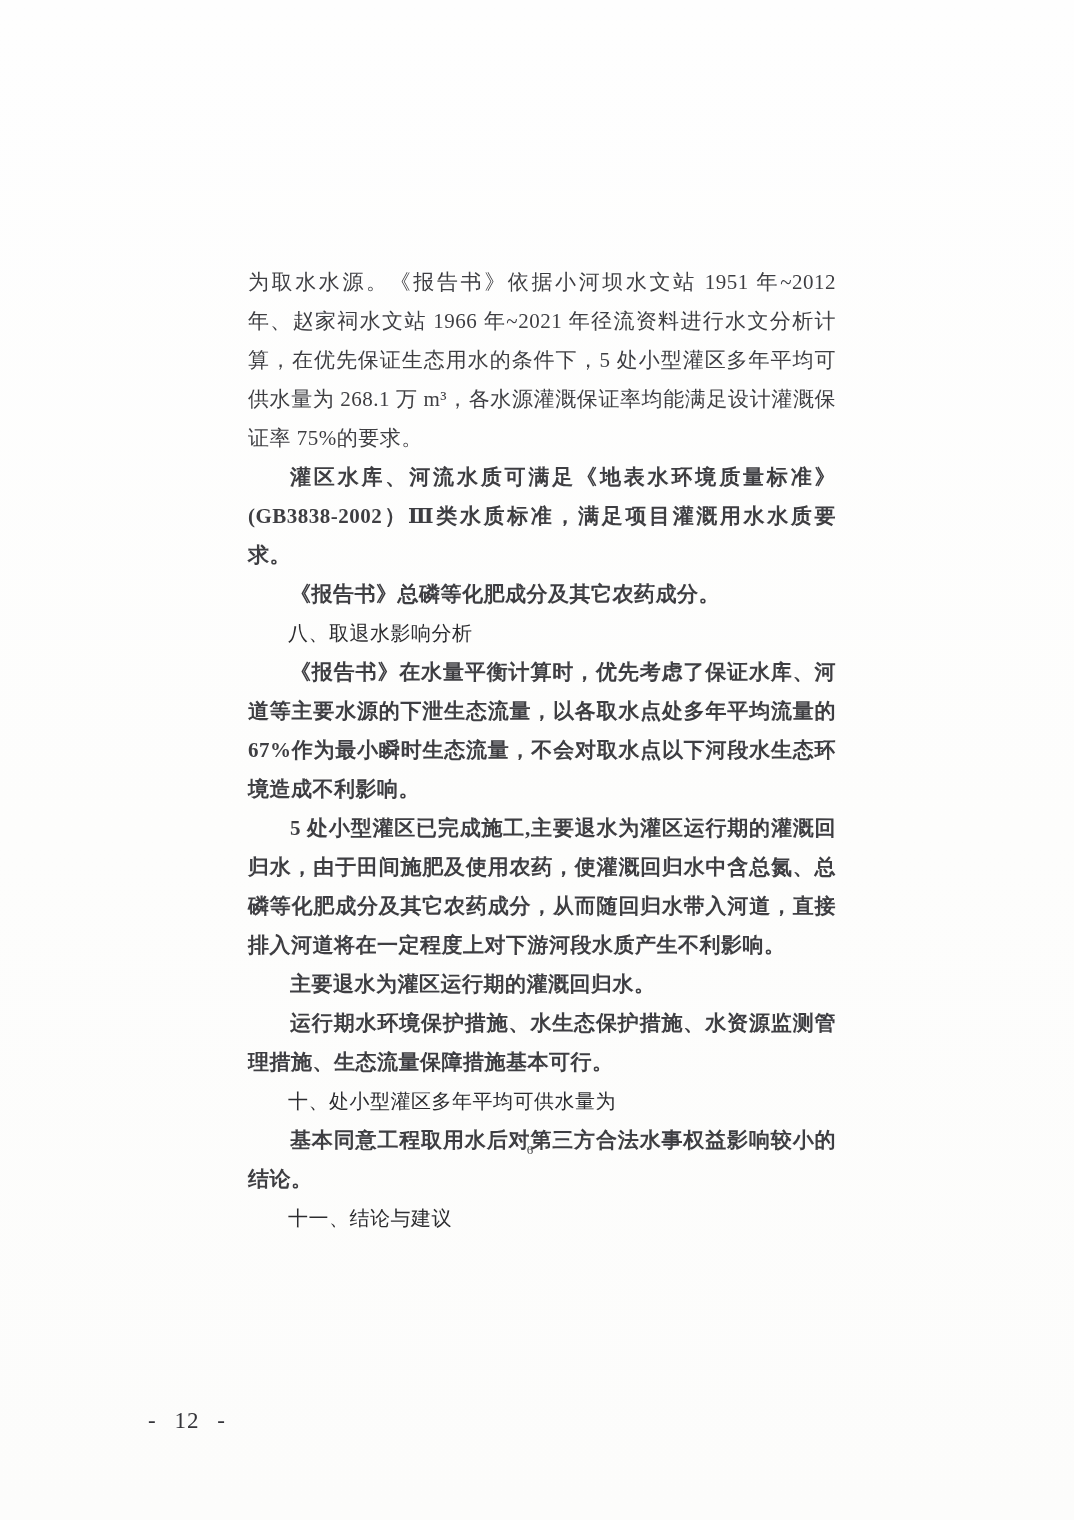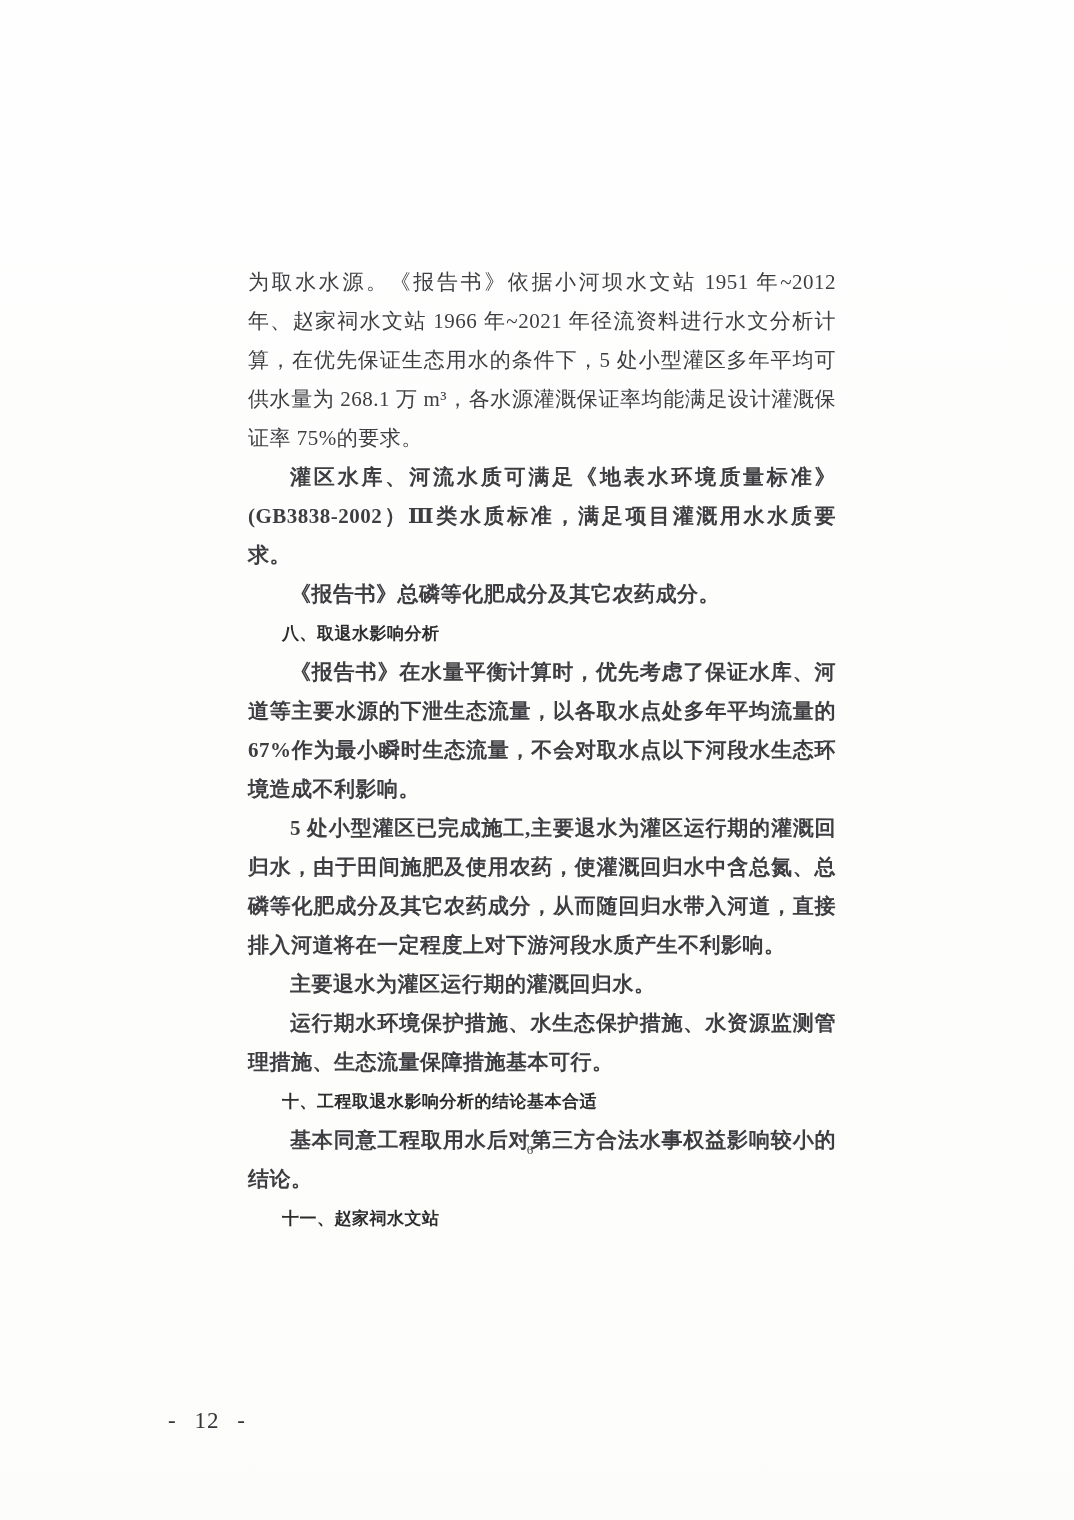--- a/index.html
+++ b/index.html
@@ -34,39 +34,39 @@
   }
   .text-block p {
     margin: 0;
   }
   .indent {
     text-indent: 2em;
     font-weight: bold;
   }
   .heading {
     font-family: "Liberation Sans", "DejaVu Sans", sans-serif;
-    font-weight: 700;
+    font-weight: 400;
     color: #2c2c2f;
     text-indent: 2em;
-    font-size: 17px;
+    font-size: 20px;
   }
   .inner-page-num {
     position: absolute;
     top: 1142px;
     left: 0;
     width: 1060px;
     text-align: center;
     font-size: 13px;
     color: #4a4a4c;
     font-family: "Liberation Serif", serif;
   }
   .footer-page-num {
     position: absolute;
     top: 1408px;
-    left: 168px;
+    left: 148px;
     font-size: 23px;
     color: #35353a;
     font-family: "Liberation Serif", serif;
     word-spacing: 11px;
     letter-spacing: 1px;
   }
 </style>
 </head>
 <body>
 
@@ -74,22 +74,22 @@
 
   <div class="text-block">
     <p>为取水水源。《报告书》依据小河坝水文站 1951 年~2012 年、赵家祠水文站 1966 年~2021 年径流资料进行水文分析计算，在优先保证生态用水的条件下，5 处小型灌区多年平均可供水量为 268.1 万 m³，各水源灌溉保证率均能满足设计灌溉保证率 75%的要求。</p>
     <p class="indent">灌区水库、河流水质可满足《地表水环境质量标准》(GB3838-2002）Ⅲ类水质标准，满足项目灌溉用水水质要求。</p>
     <p class="indent">《报告书》总磷等化肥成分及其它农药成分。</p>
     <p class="heading">八、取退水影响分析</p>
     <p class="indent">《报告书》在水量平衡计算时，优先考虑了保证水库、河道等主要水源的下泄生态流量，以各取水点处多年平均流量的 67%作为最小瞬时生态流量，不会对取水点以下河段水生态环境造成不利影响。</p>
     <p class="indent">5 处小型灌区已完成施工,主要退水为灌区运行期的灌溉回归水，由于田间施肥及使用农药，使灌溉回归水中含总氮、总磷等化肥成分及其它农药成分，从而随回归水带入河道，直接排入河道将在一定程度上对下游河段水质产生不利影响。</p>
     <p class="indent">主要退水为灌区运行期的灌溉回归水。</p>
     <p class="indent">运行期水环境保护措施、水生态保护措施、水资源监测管理措施、生态流量保障措施基本可行。</p>
-    <p class="heading">十、工程取退水影响分析的结论基本合适</p>
+    <p class="heading">十、处小型灌区多年平均可供水量为</p>
     <p class="indent">基本同意工程取用水后对第三方合法水事权益影响较小的结论。</p>
-    <p class="heading">十一、赵家祠水文站</p>
+    <p class="heading">十一、结论与建议</p>
   </div>
 
   <div class="inner-page-num">6</div>
 
   <div class="footer-page-num">- 12 -</div>
 
 </div>
 
 </body></html>

